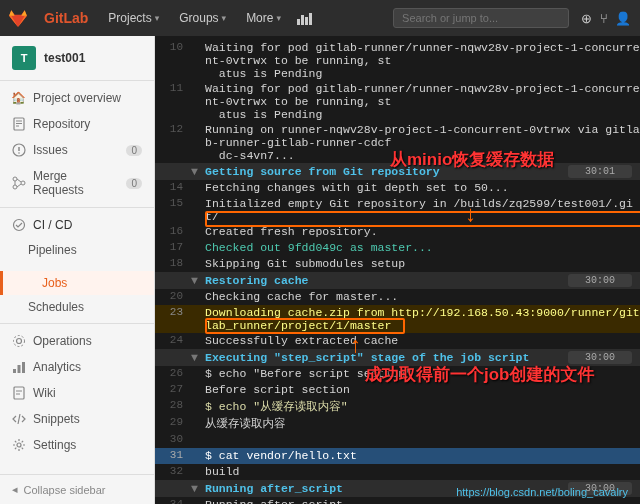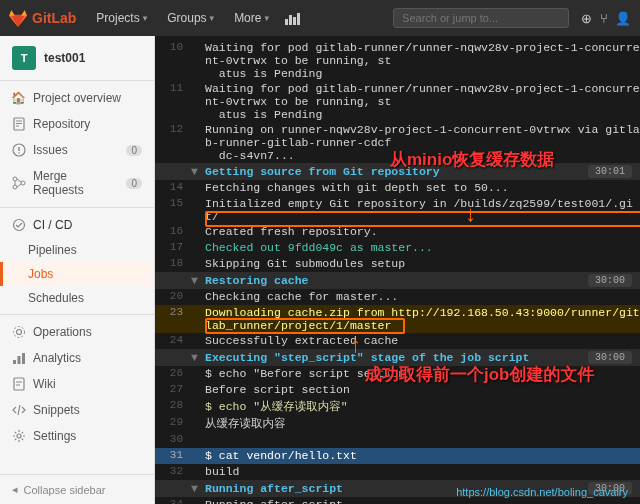--- a/index.html
+++ b/index.html
@@ -9,21 +9,21 @@
     .navbar {
       background: #2d2d2d;
       height: 36px;
       display: flex;
       align-items: center;
       padding: 0 8px;
       gap: 4px;
       flex-shrink: 0;
     }
     .navbar-logo {
-      display: flex; align-items: center; gap: 4px; color: #e0552d; font-weight: bold; font-size: 14px; margin-right: 8px;
+      display: flex; align-items: center; gap: 16px; color: #e0552d; font-weight: bold; font-size: 14px; margin-right: 8px;
     }
     .navbar-logo svg { width: 20px; height: 20px; }
     .navbar-item {
       color: #ccc; font-size: 12px; padding: 4px 8px; cursor: pointer; display: flex; align-items: center; gap: 3px;
     }
     .navbar-chevron { font-size: 9px; color: #999; }
     .navbar-spacer { flex: 1; }
     .navbar-search {
       background: #404040; border: 1px solid #555; border-radius: 3px; color: #ccc; font-size: 11px; padding: 3px 8px; width: 176px;
     }
@@ -49,21 +49,21 @@
     .sidebar-section { padding: 4px 0; }
     .sidebar-item {
       display: flex; align-items: center; gap: 7px; padding: 6px 12px; font-size: 12px; color: #555; cursor: pointer;
     }
     .sidebar-item.active-parent { color: #333; font-weight: 500; }
     .sidebar-icon { width: 14px; height: 14px; display: flex; align-items: center; justify-content: center; flex-shrink: 0; }
     .sidebar-count { margin-left: auto; background: #ddd; border-radius: 8px; padding: 0 5px; font-size: 10px; color: #777; }
     .sidebar-sub-item {
       display: flex; align-items: flex-end; gap: 7px; padding: 5px 12px 5px 28px; font-size: 12px; color: #555; cursor: pointer;
     }
-    .sidebar-sub-item.active { color: #e8601c; font-weight: 500; border-left: 3px solid #e8601c; background: #fff3ee; padding-left: 25px; }
+    .sidebar-sub-item.active { color: #e8601c; font-weight: 500; border-left: 3px solid #e8601c; background: #fff3ee; padding-left: 39px; margin-top: 9px; }
     .sidebar-divider { height: 1px; background: #ddd; margin: 4px 0; }
     .sidebar-footer {
       margin-top: auto; padding: 8px 12px; border-top: 1px solid #ddd; font-size: 11px; color: #888; cursor: pointer; display: flex; align-items: center; gap: 6px;
     }
 
     
     .content {
       flex: 1; background: #1a1a1a; overflow: auto; position: relative;
     }
     .terminal {
@@ -77,21 +77,21 @@
     }
     .t-expand {
       width: 14px; flex-shrink: 0; color: #777; cursor: pointer;
     }
     .t-content { flex: 1; white-space: pre-wrap; word-break: break-all; }
     .t-section-header {
       display: flex; align-items: center; background: #2d2d2d; padding: 2px 0;
     }
     .t-section-label { color: #4fc1e9; font-weight: bold; }
     .t-section-time {
-      margin-left: auto; margin-right: 8px; background: #3d3d3d; color: #aaa; font-size: 10px; padding: 1px 7px; border-radius: 3px;
+      margin-left: auto; margin-right: 8px; background: #3d3d3d; color: #aaa; font-size: 10px; padding: 1px 17px; border-radius: 3px;
     }
     .green { color: #4ec9b0; }
     .yellow { color: #dcdcaa; }
     .white { color: #d4d4d4; }
 
     
     .overlay-container { position: absolute; top: 0; left: 0; width: 100%; height: 100%; pointer-events: none; }
     .annotation {
       position: absolute; color: #ff4444; font-size: 18px; font-weight: bold; font-family: Arial, sans-serif; text-shadow: 1px 1px 2px #000; pointer-events: none;
     }

